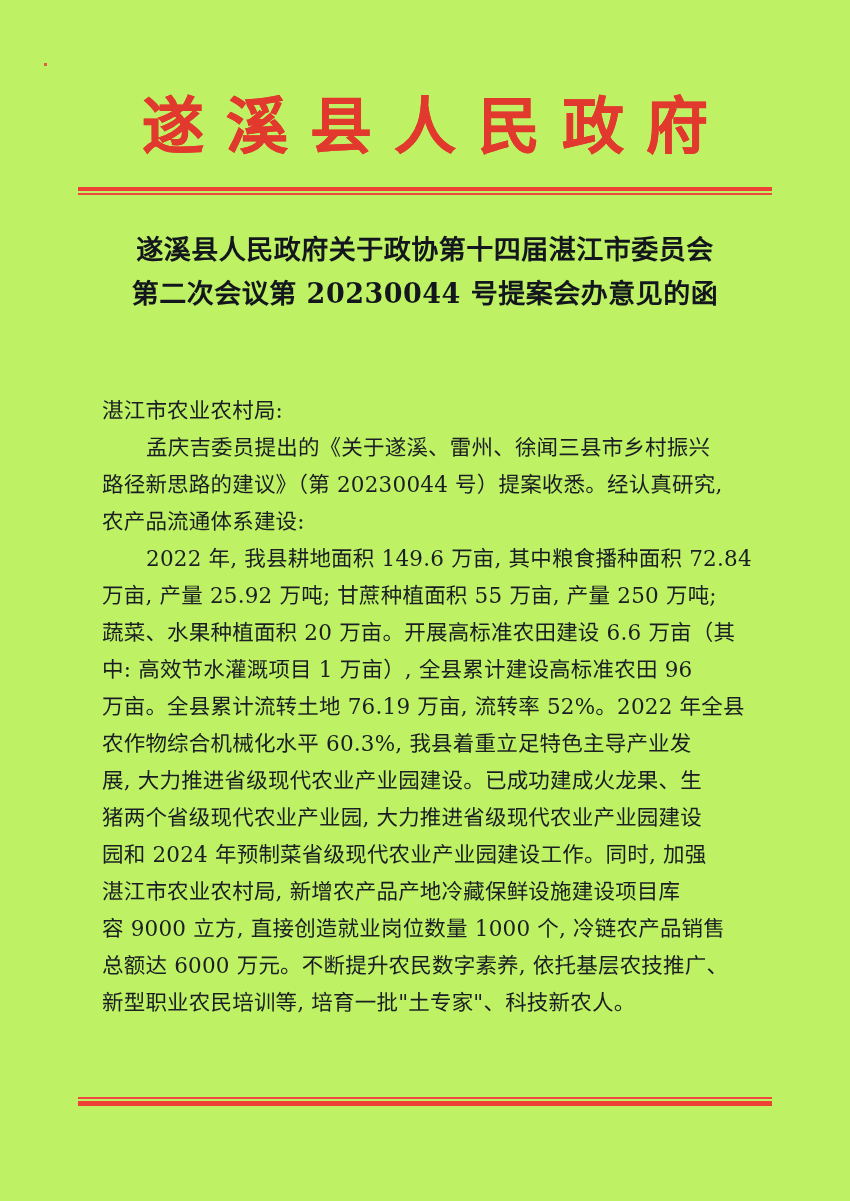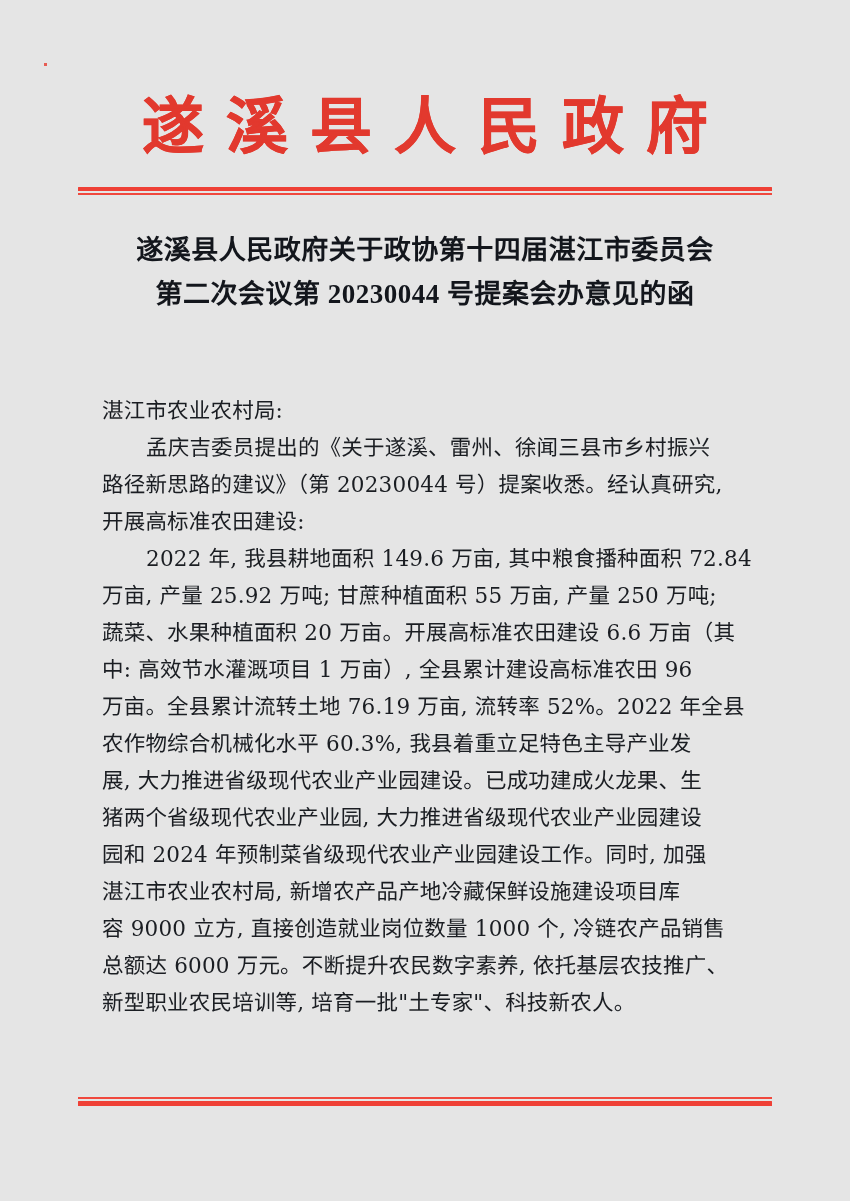--- a/index.html
+++ b/index.html
@@ -9,21 +9,21 @@
     background: #ffffff;
   }
   body {
     font-family: "DejaVu Serif", "Liberation Serif", serif;
   }
   .page {
     position: relative;
     width: 850px;
     height: 1201px;
     margin: 0 auto;
-    background: #e5e5e5;
+    background: #bef264;
     overflow: hidden;
   }
 
   
   .scan-speck {
     position: absolute;
     left: 44px;
     top: 63px;
     width: 3px;
     height: 3px;
@@ -82,21 +82,20 @@
     color: #13161c;
     font-family: "DejaVu Serif", "Liberation Serif", serif;
     font-weight: 700;
     font-size: 27px;
     line-height: 44px;
     letter-spacing: 0.5px;
   }
   .doc-title .tline {
     display: block;
     white-space: nowrap;
-    font-family: Liberation Serif, serif;
   }
 
   
   .body-block {
     position: absolute;
     left: 102px;
     top: 392px;
     width: 650px;
     color: #1a1d22;
     font-family: "DejaVu Serif", "Liberation Serif", serif;
@@ -152,21 +151,21 @@
 
   <div class="doc-title">
     <span class="tline">遂溪县人民政府关于政协第十四届湛江市委员会</span>
     <span class="tline">第二次会议第 20230044 号提案会办意见的函</span>
   </div>
 
   <div class="body-block">
     <span class="body-line">湛江市农业农村局:</span>
     <span class="body-line indent">孟庆吉委员提出的《关于遂溪、雷州、徐闻三县市乡村振兴</span>
     <span class="body-line">路径新思路的建议》（第 20230044 号）提案收悉。经认真研究,</span>
-    <span class="body-line">开展高标准农田建设:</span>
+    <span class="body-line">农产品流通体系建设:</span>
     <span class="body-line indent">2022 年, 我县耕地面积 149.6 万亩, 其中粮食播种面积 72.84</span>
     <span class="body-line">万亩, 产量 25.92 万吨; 甘蔗种植面积 55 万亩, 产量 250 万吨;</span>
     <span class="body-line">蔬菜、水果种植面积 20 万亩。开展高标准农田建设 6.6 万亩（其</span>
     <span class="body-line">中: 高效节水灌溉项目 1 万亩）, 全县累计建设高标准农田 96</span>
     <span class="body-line">万亩。全县累计流转土地 76.19 万亩, 流转率 52%。2022 年全县</span>
     <span class="body-line">农作物综合机械化水平 60.3%, 我县着重立足特色主导产业发</span>
     <span class="body-line">展, 大力推进省级现代农业产业园建设。已成功建成火龙果、生</span>
     <span class="body-line">猪两个省级现代农业产业园, 大力推进省级现代农业产业园建设</span>
     <span class="body-line">园和 2024 年预制菜省级现代农业产业园建设工作。同时, 加强</span>
     <span class="body-line">湛江市农业农村局, 新增农产品产地冷藏保鲜设施建设项目库</span>

